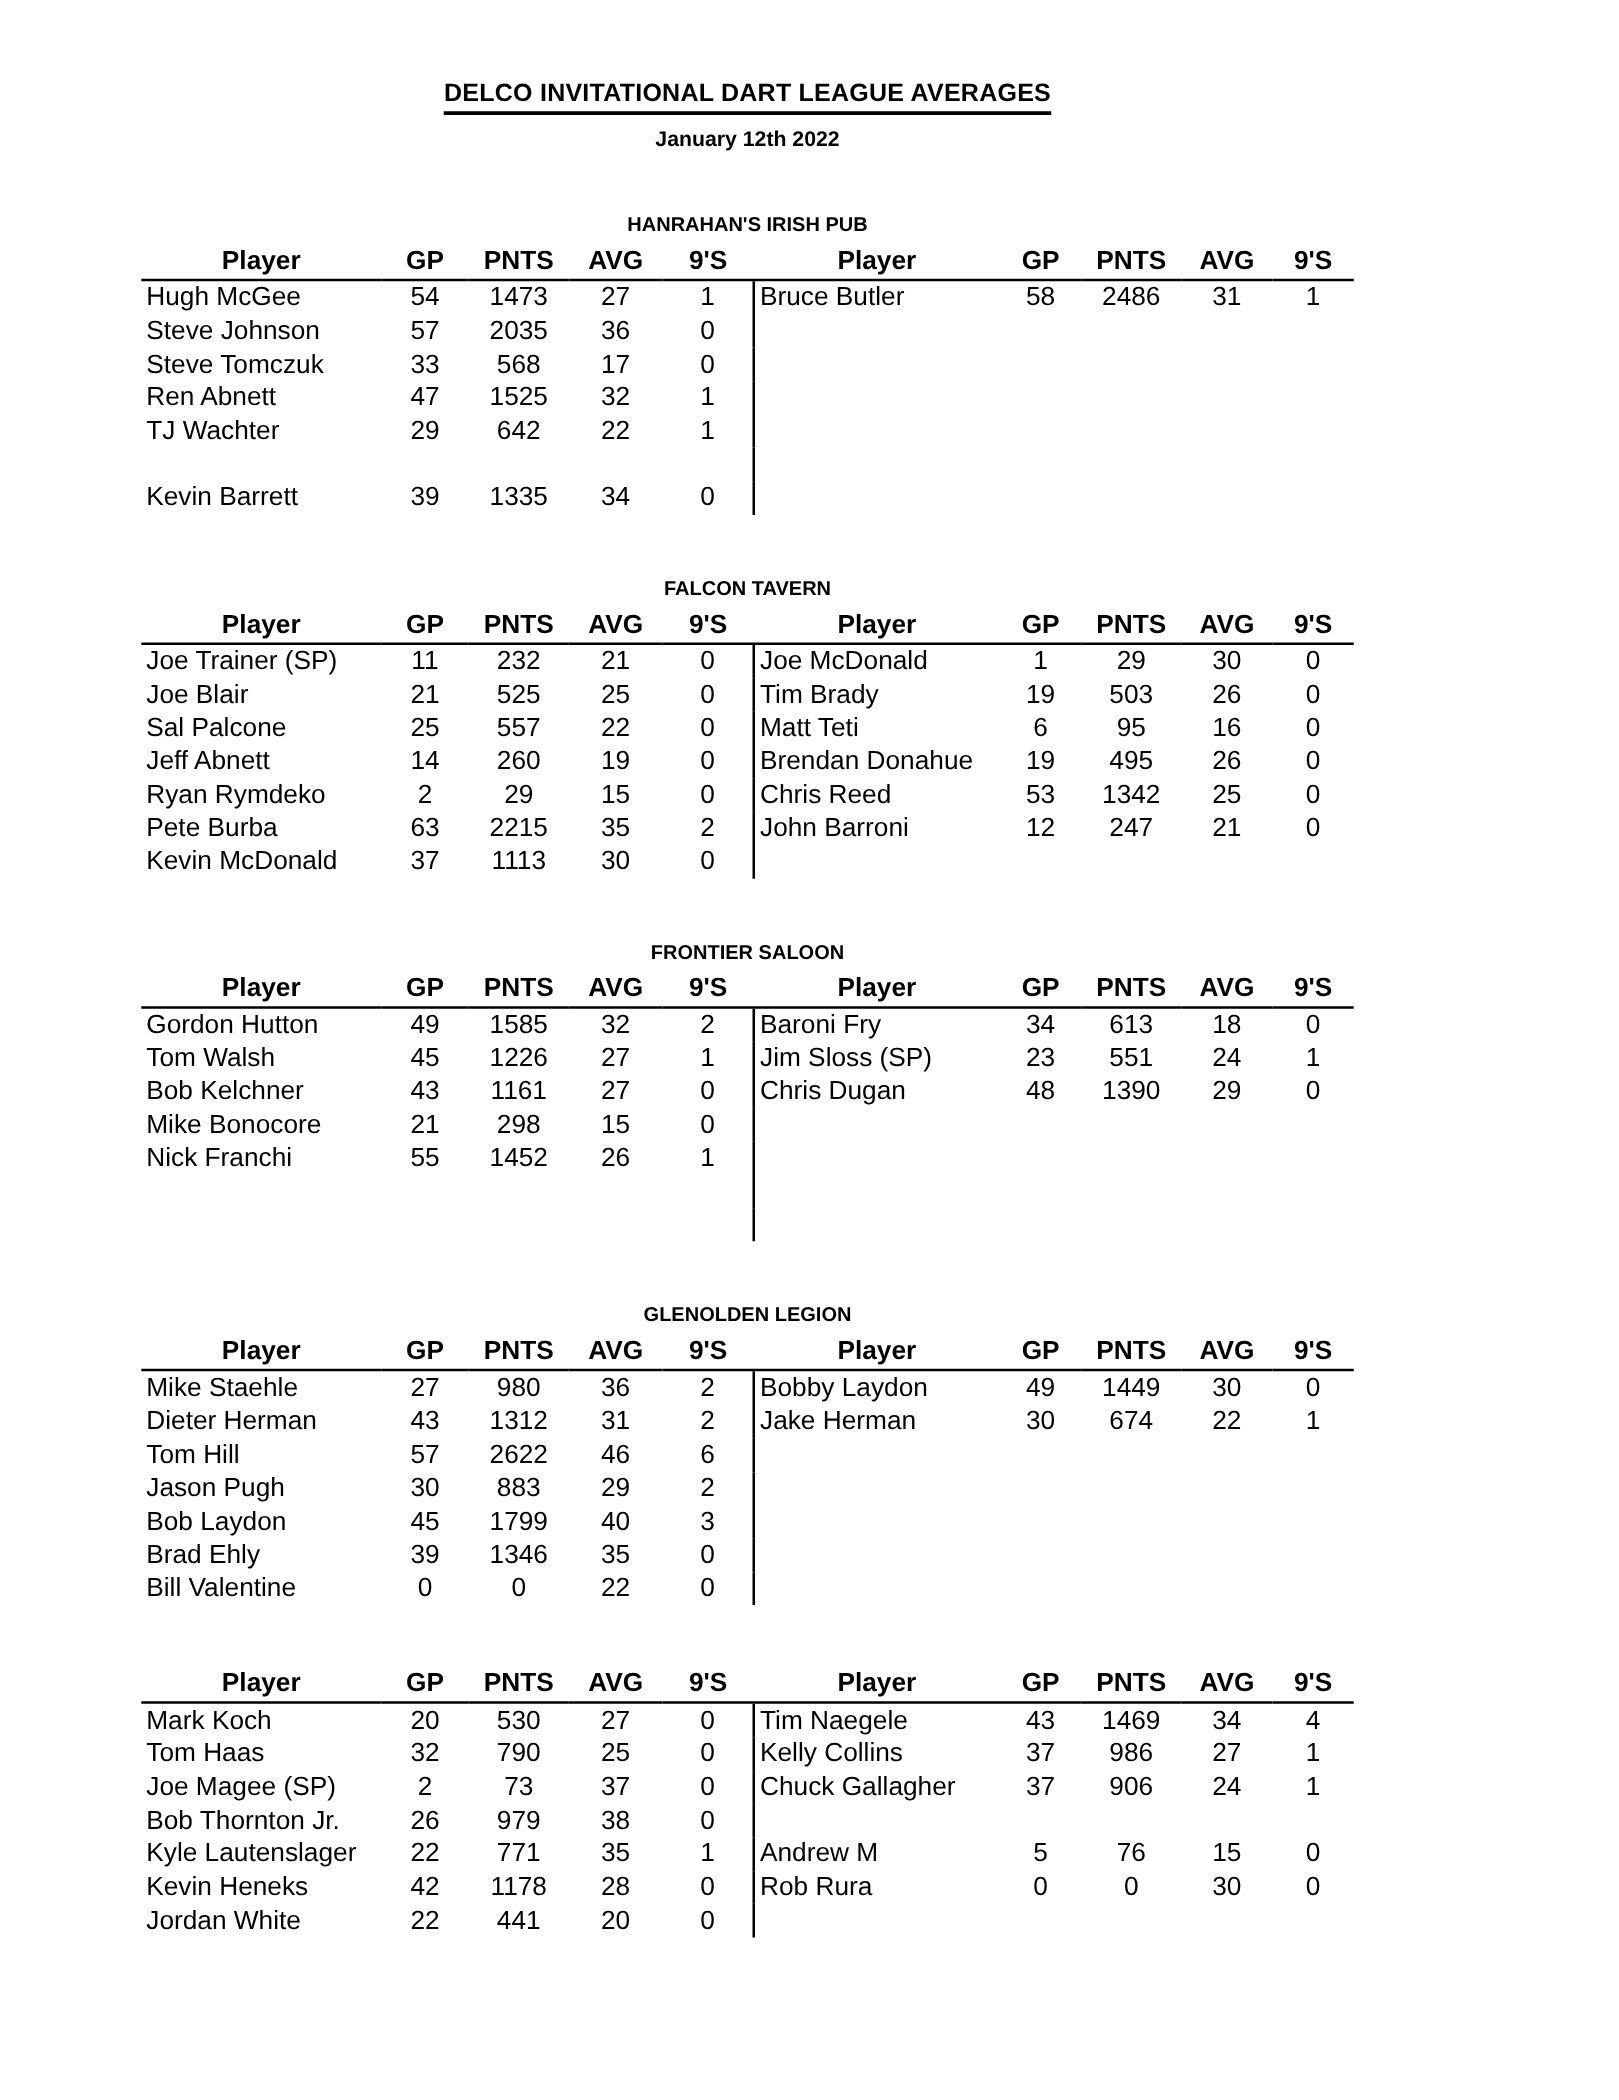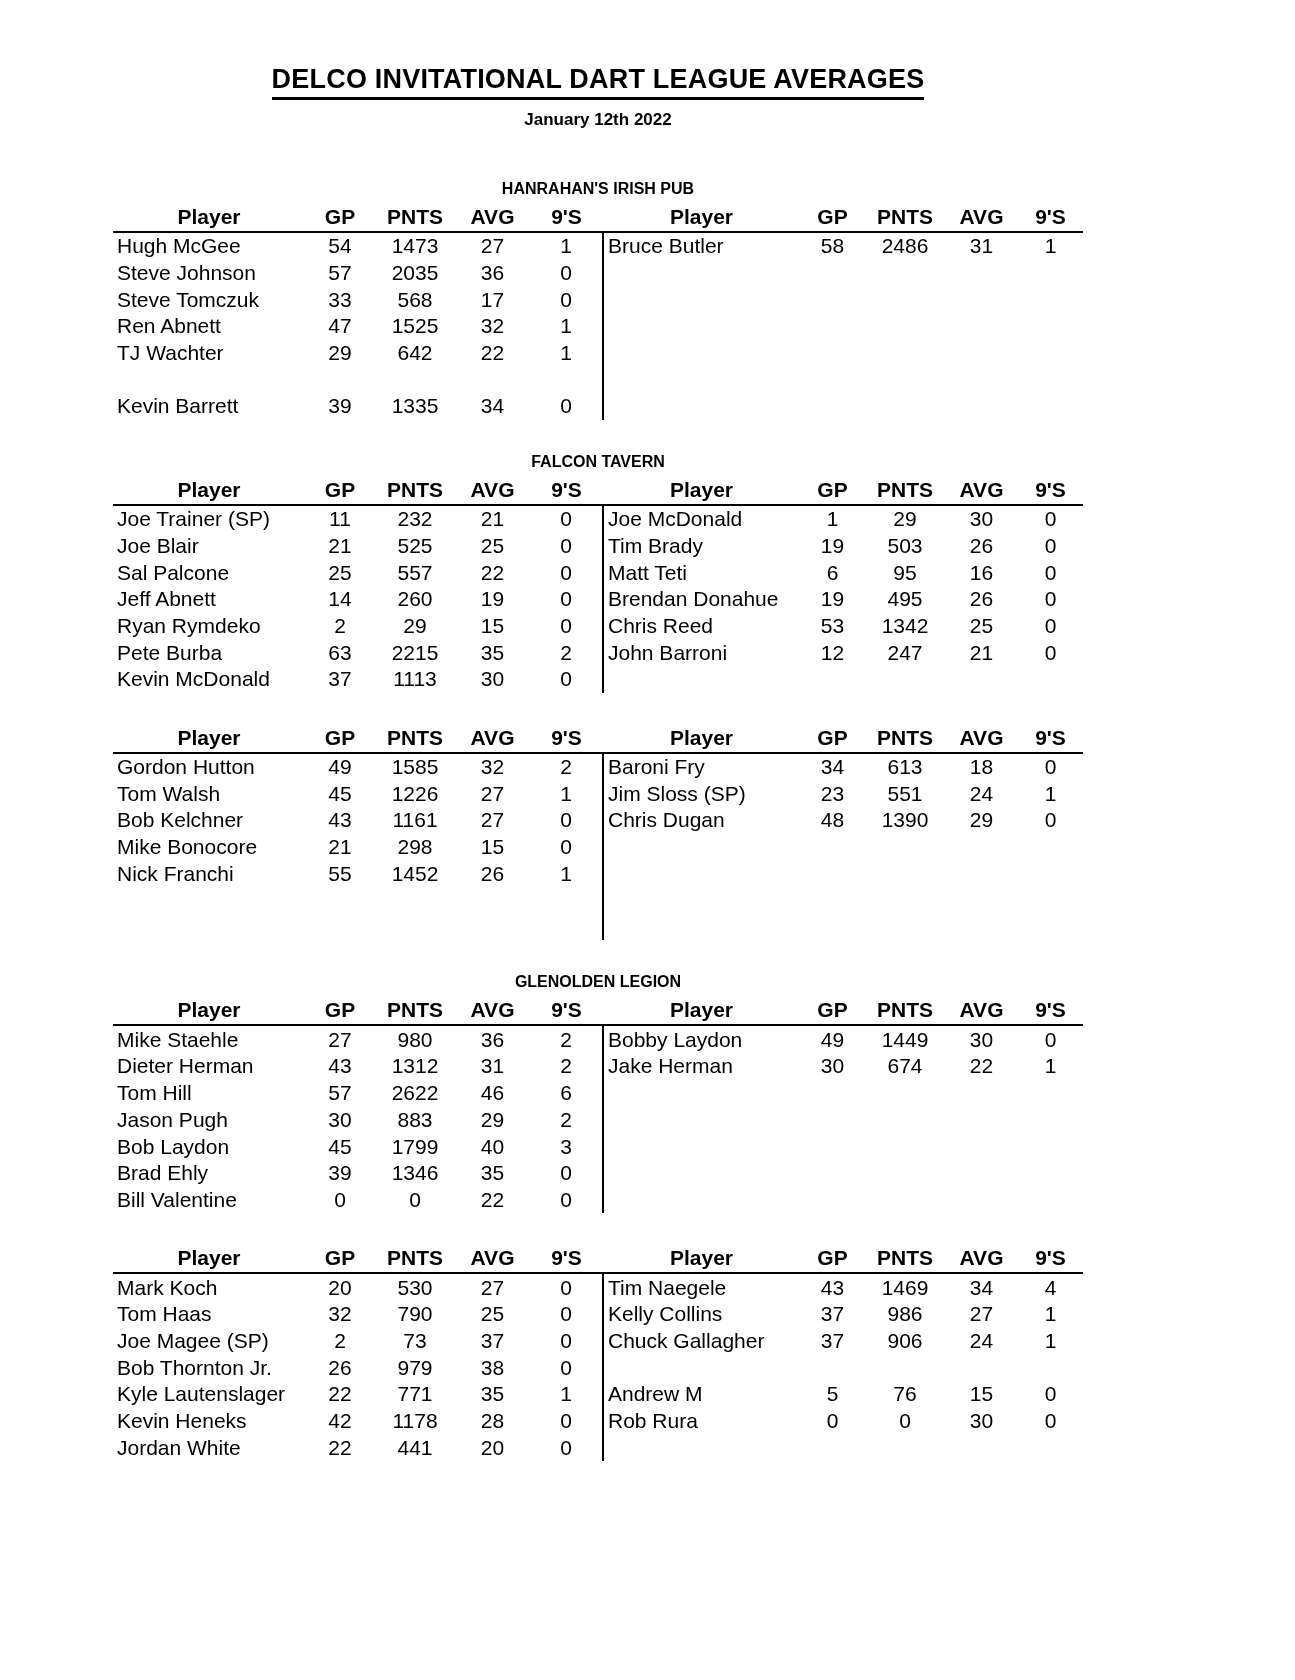--- a/index.html
+++ b/index.html
@@ -16,33 +16,33 @@
   }
   .content {
     margin: 64px 0 0 113px;
     width: 970px;
   }
   .page-title {
     text-align: center;
   }
   .page-title .title-text {
     display: inline-block;
-    font-size: 27px;
+    font-size: 20px;
     font-weight: bold;
     border-bottom: 3px solid #000;
     padding-bottom: 2px;
     letter-spacing: 0.2px;
   }
   .page-date {
     text-align: center;
     font-size: 17px;
     font-weight: bold;
     margin-top: 10px;
   }
-  .sections > .section { margin-top: 31px; }
+  .sections > .section { margin-top: 49px; }
   .sections > .section:first-child { margin-top: 48px; }
   .section-title {
     text-align: center;
     font-weight: bold;
     font-size: 16px;
     margin-bottom: 3px;
     line-height: 22px;
   }
   table {
     border-collapse: collapse;
@@ -309,20 +309,21 @@
               <td class="player divider"></td>
               <td class="num"></td>
               <td class="num"></td>
               <td class="num"></td>
               <td class="num"></td>
             </tr>
           </tbody>
         </table>
       </div>
       <div class="section">
+        <div class="section-title">FRONTIER SALOON</div>
         <table>
           <colgroup>
             <col style="width: 192px;">
             <col style="width: 70px;">
             <col style="width: 80px;">
             <col style="width: 75px;">
             <col style="width: 73px;">
             <col style="width: 197px;">
             <col style="width: 65px;">
             <col style="width: 80px;">

